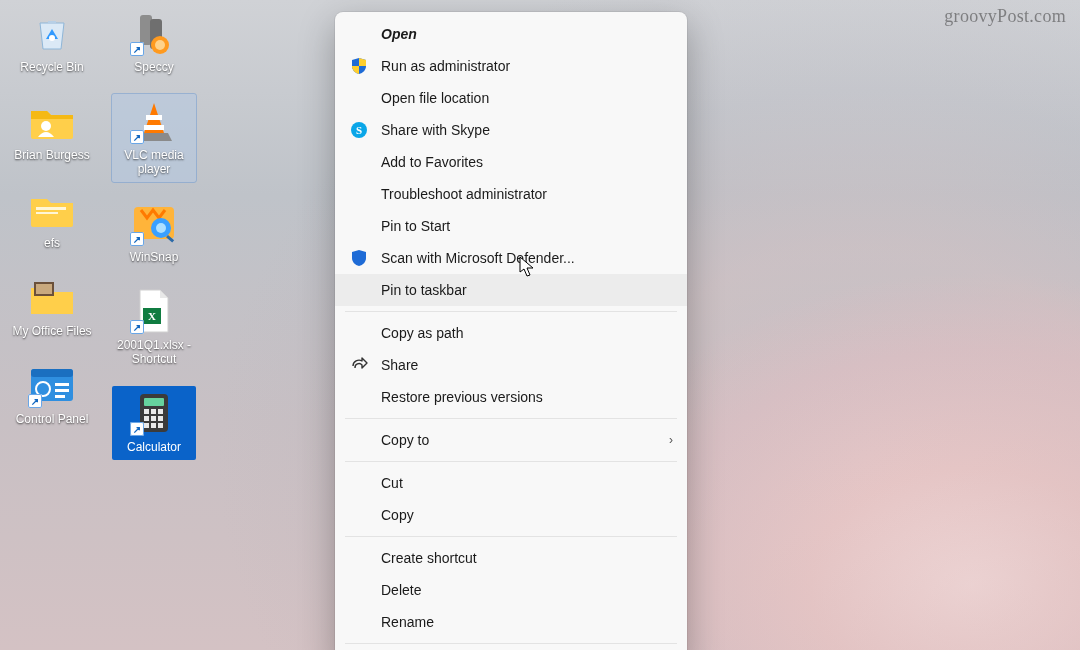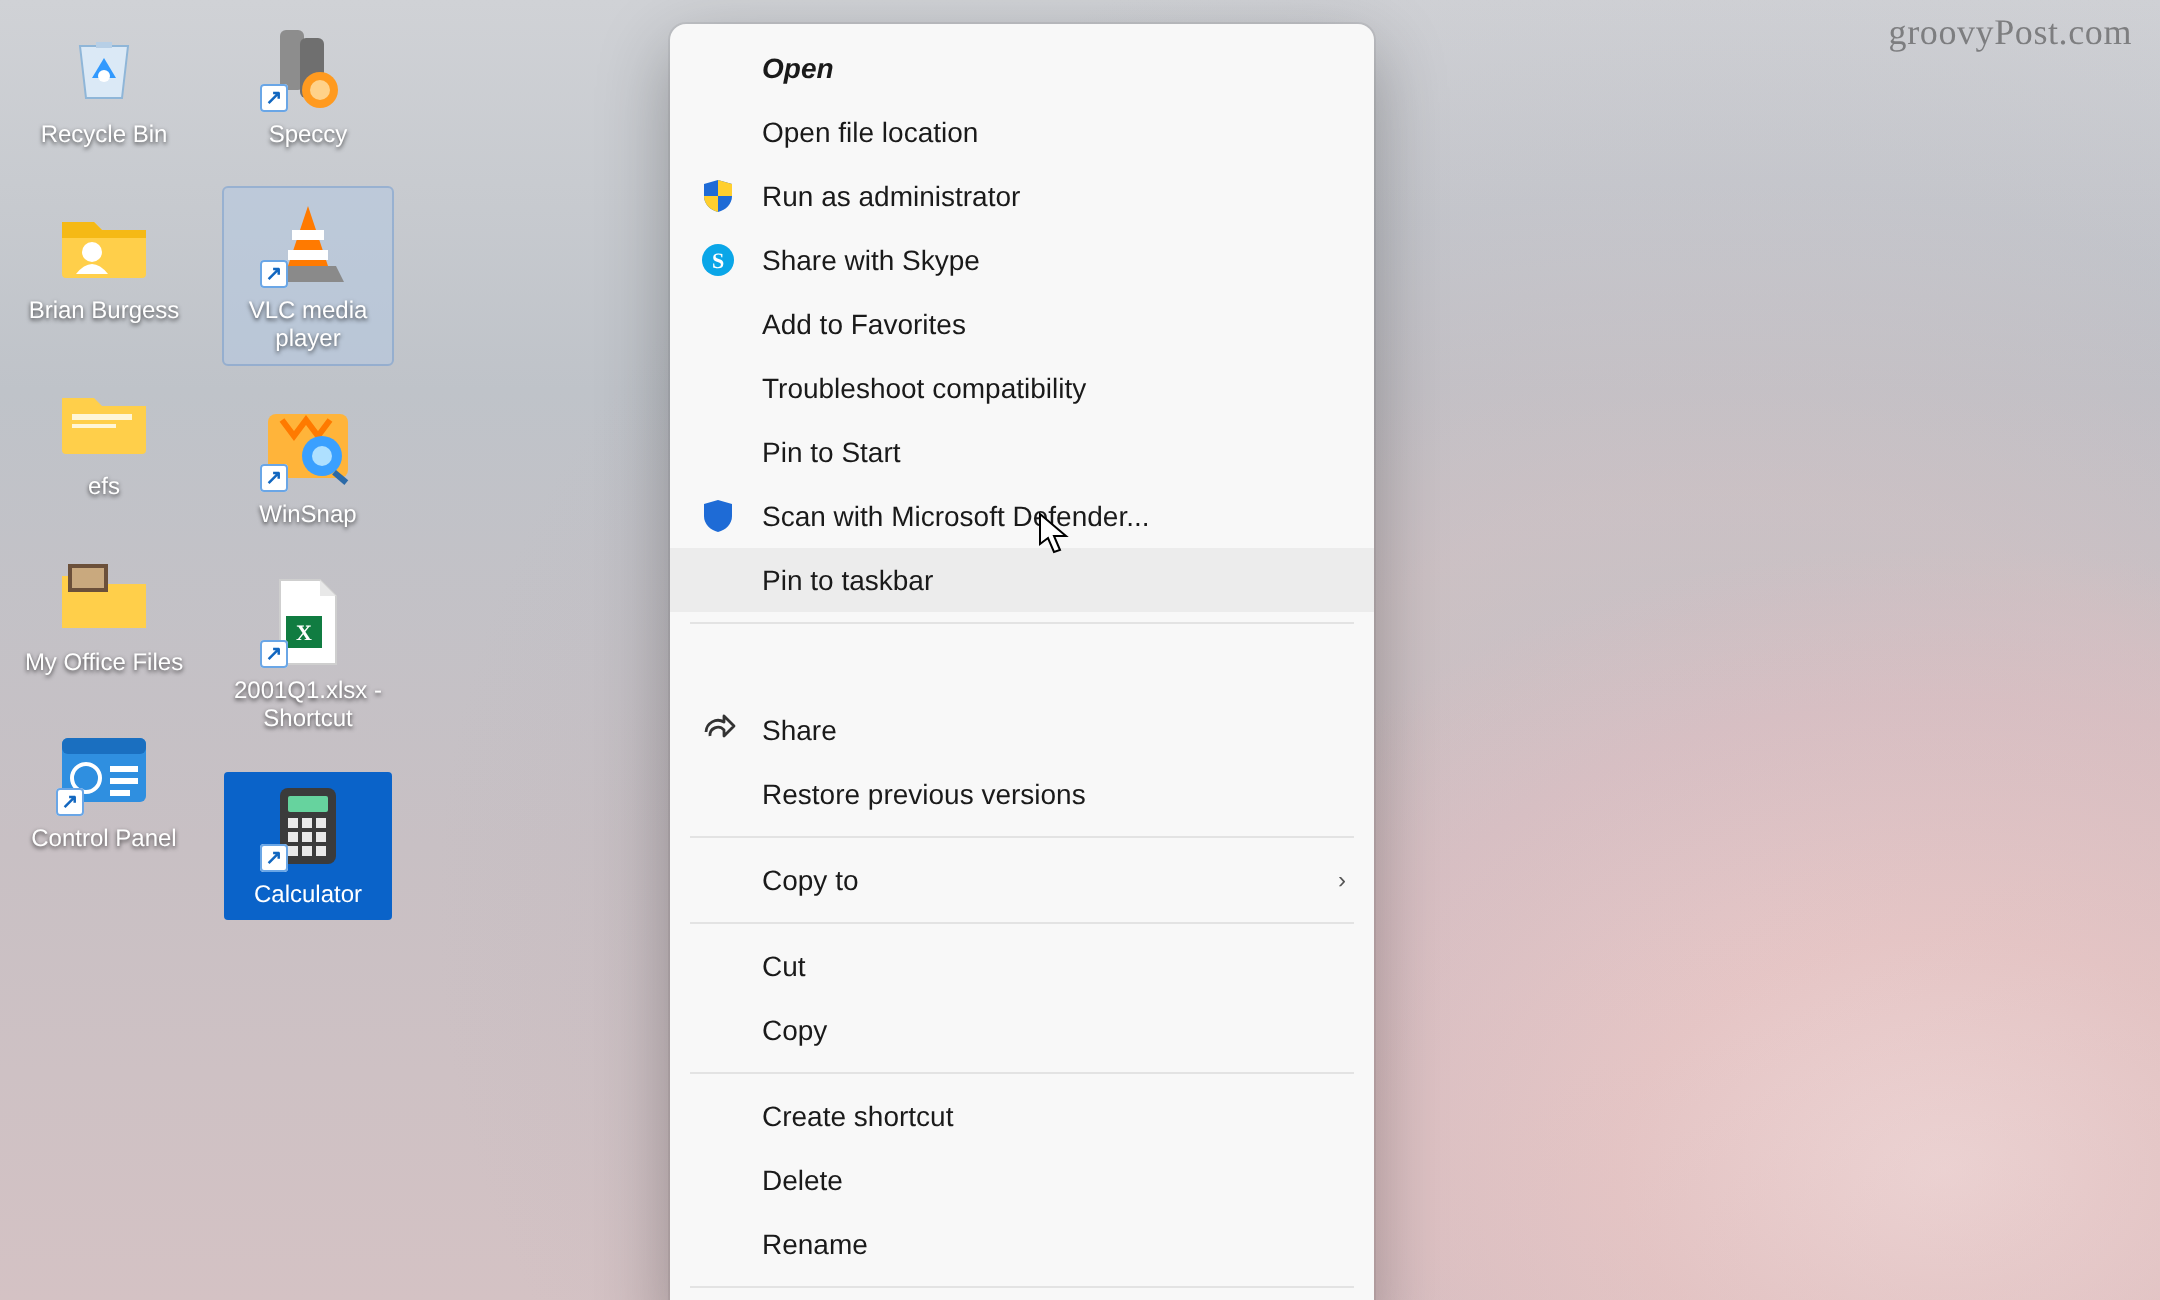--- a/index.html
+++ b/index.html
@@ -206,69 +206,70 @@
       </div>
     </div>
   </div>
 
   <div class="ctxmenu" id="ctxmenu">
       <div class="mitem bold">
         <span class="mico"></span>
         <span class="mlabel">Open</span>
       </div>
       <div class="mitem">
-        <span class="mico"></span>
-        <span class="mlabel">Open file location</span>
-      </div>
-      <div class="mitem">
         <span class="mico">
           <svg width="18" height="18" viewBox="0 0 18 18">
             <path d="M9 1 L16 3 V9 C16 13 13 16 9 17 C5 16 2 13 2 9 V3 Z" fill="#1e6bd6"></path>
             <path d="M9 1 L16 3 V9 H9 Z" fill="#ffcf2e"></path>
             <path d="M2 9 H9 V17 C5 16 2 13 2 9 Z" fill="#ffcf2e"></path>
           </svg>
         </span>
         <span class="mlabel">Run as administrator</span>
       </div>
       <div class="mitem">
+        <span class="mico"></span>
+        <span class="mlabel">Open file location</span>
+      </div>
+      <div class="mitem">
         <span class="mico">
           <svg width="18" height="18" viewBox="0 0 18 18">
             <circle cx="9" cy="9" r="8" fill="#0aa6e8"></circle>
             <text x="9" y="13" font-size="11" font-weight="bold" fill="#fff" text-anchor="middle" font-family="Segoe UI">S</text>
           </svg>
         </span>
         <span class="mlabel">Share with Skype</span>
       </div>
       <div class="mitem">
         <span class="mico"></span>
         <span class="mlabel">Add to Favorites</span>
       </div>
       <div class="mitem">
         <span class="mico"></span>
-        <span class="mlabel">Troubleshoot compatibility</span>
+        <span class="mlabel">Troubleshoot administrator</span>
       </div>
       <div class="mitem">
         <span class="mico"></span>
         <span class="mlabel">Pin to Start</span>
       </div>
       <div class="mitem">
         <span class="mico">
           <svg width="18" height="18" viewBox="0 0 18 18">
             <path d="M9 1 L16 3 V9 C16 13 13 16 9 17 C5 16 2 13 2 9 V3 Z" fill="#1e6bd6"></path>
           </svg>
         </span>
         <span class="mlabel">Scan with Microsoft Defender...</span>
       </div>
       <div class="mitem hover">
         <span class="mico"></span>
         <span class="mlabel">Pin to taskbar</span>
       </div>
       <div class="msep"></div>
       <div class="mitem">
         <span class="mico"></span>
+        <span class="mlabel">Copy as path</span>
       </div>
       <div class="mitem">
         <span class="mico">
           <svg width="18" height="18" viewBox="0 0 18 18">
             <path d="M3 10 a6 6 0 0 1 9 -5 l0 -3 l5 5 l-5 5 l0 -3 a4 4 0 0 0 -7 3" fill="none" stroke="#333" stroke-width="1.4" stroke-linejoin="round"></path>
           </svg>
         </span>
         <span class="mlabel">Share</span>
       </div>
       <div class="mitem">

